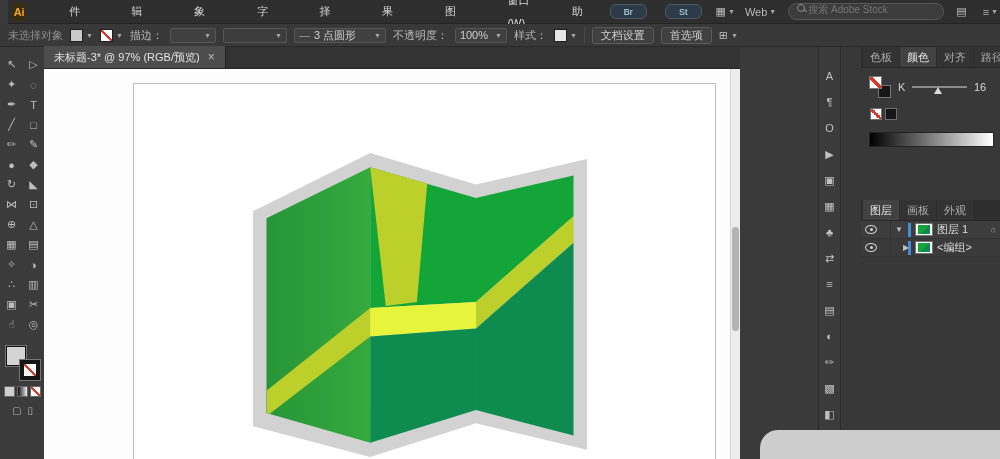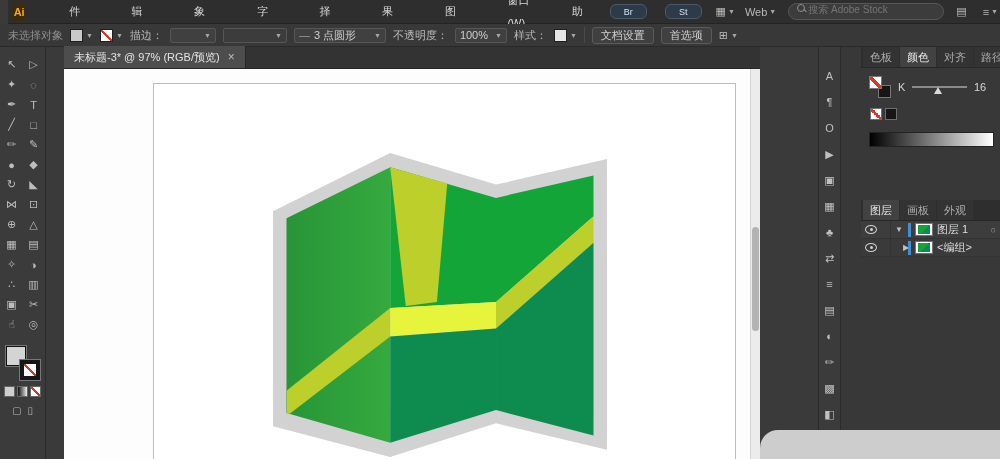--- a/index.html
+++ b/index.html
@@ -40,21 +40,21 @@
   .fill-swatch { position:absolute; left:0; top:0; width:20px; height:20px; background:#d4d4d4; border:1px solid #111; box-shadow:0 0 0 1px #777; }
   .stroke-swatch { position:absolute; right:0; bottom:0; width:20px; height:20px; background:#fff linear-gradient(45deg,transparent 44%,#d8372c 44%,#d8372c 56%,transparent 56%); border:4px solid #161616; box-shadow:0 0 0 1px #777; }
   .mini-btns { display:flex; justify-content:center; gap:2px; margin-top:6px; }
   .mini-btn { width:11px; height:11px; border:1px solid #666; }
   .mb-color { background:#cfcfcf; }
   .mb-grad { background:linear-gradient(to right,#111,#eee); }
   .mb-none { background:#fff linear-gradient(45deg,transparent 40%,#d8372c 40%,#d8372c 60%,transparent 60%); }
   .mode-row { display:flex; justify-content:center; gap:6px; margin-top:8px; color:#b5b5b5; font-size:10px; }
 
   
-  .canvas-wrap { position:absolute; left:64px; top:47px; width:696px; bottom:0; display:flex; flex-direction:column; }
+  .canvas-wrap { position:absolute; left:44px; top:47px; width:696px; bottom:0; display:flex; flex-direction:column; }
   .tabbar { height:22px; background:#333; border-bottom:1px solid #272727; display:flex; align-items:flex-end; }
   .doc-tab { height:22px; background:#4d4d4d; color:#e2e2e2; display:flex; align-items:center; gap:8px; padding:0 10px; border-right:1px solid #262626; font-size:11px; }
   .tab-close { color:#bdbdbd; font-size:12px; cursor:default; }
   .canvas { position:relative; flex:1; background:#fdfdfd; overflow:hidden; }
   .artboard { position:absolute; left:89px; top:14px; width:583px; height:380px; background:#ffffff; border:1px solid #bdbdbd; }
   .map-svg { position:absolute; left:209px; top:84px; width:334px; height:306px; }
   .vscroll { position:absolute; right:0; top:0; width:10px; height:100%; background:#ececec; border-left:1px solid #d5d5d5; }
   .vthumb { position:absolute; left:1px; right:1px; top:158px; height:104px; background:#b3b3b3; border-radius:5px; }
 
   

